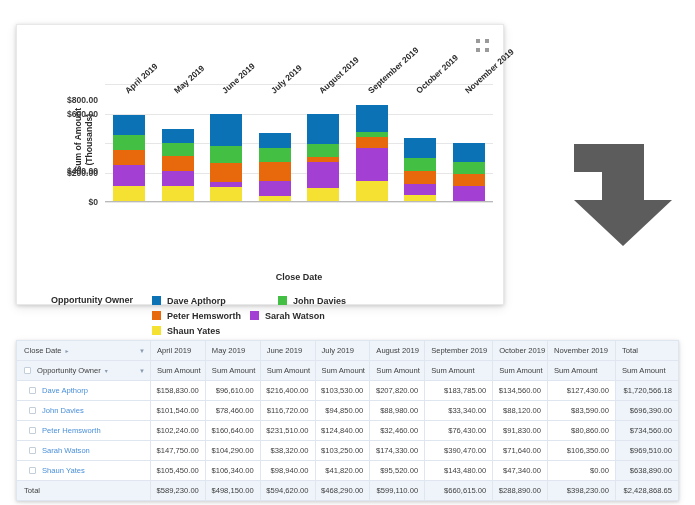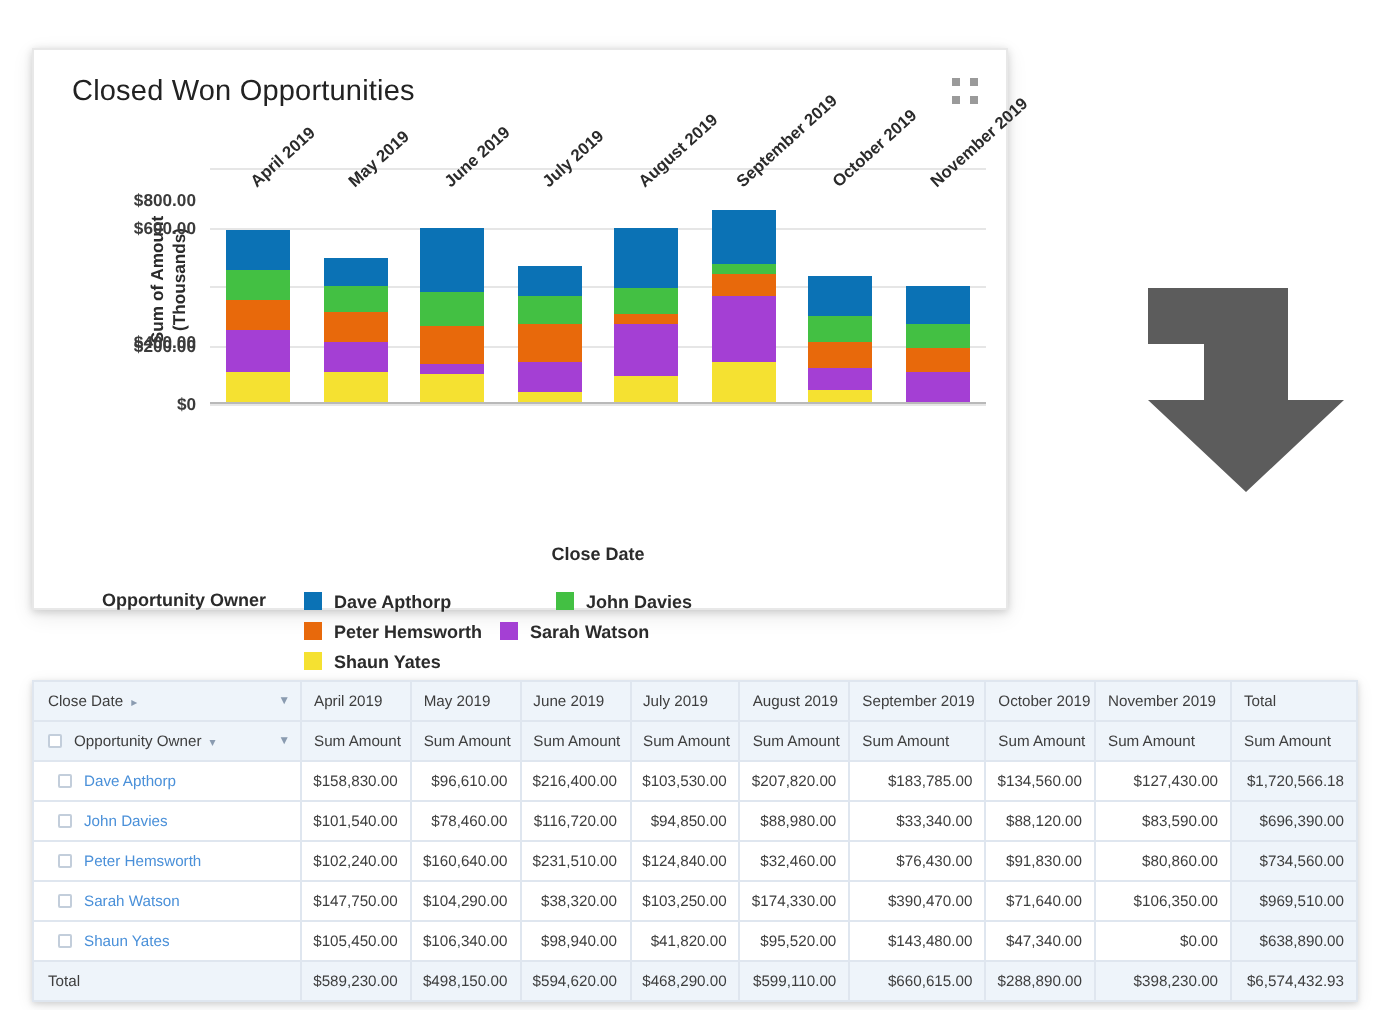--- a/index.html
+++ b/index.html
@@ -278,21 +278,20 @@
   tfoot td.total-label {
     padding-left: 7px;
     text-align: left;
   }
 </style>
 </head>
 <body>
 
 <div id="chart-card">
 
-  <div id="chart-title">Closed Won Opportunities</div>
 
   <div id="expand-icon">
     <i class="tl"></i>
     <i class="tr"></i>
     <i class="bl"></i>
     <i class="br"></i>
   </div>
 
   <div id="y-axis-title">
     <span>Sum of Amount</span><br>
@@ -588,17 +587,17 @@
       <tr id="total-row">
         <td class="total-label">Total</td>
       <td class="num month-col">$589,230.00</td>
           <td class="num month-col">$498,150.00</td>
           <td class="num month-col">$594,620.00</td>
           <td class="num month-col">$468,290.00</td>
           <td class="num month-col">$599,110.00</td>
           <td class="num month-wide">$660,615.00</td>
           <td class="num month-col">$288,890.00</td>
           <td class="num month-wide">$398,230.00</td>
-          <td class="num total-col">$6,574,432.93</td>
+          <td class="num total-col">$2,428,868.65</td>
         </tr>
     </tfoot>
   </table>
 </div>
 
 </body></html>

